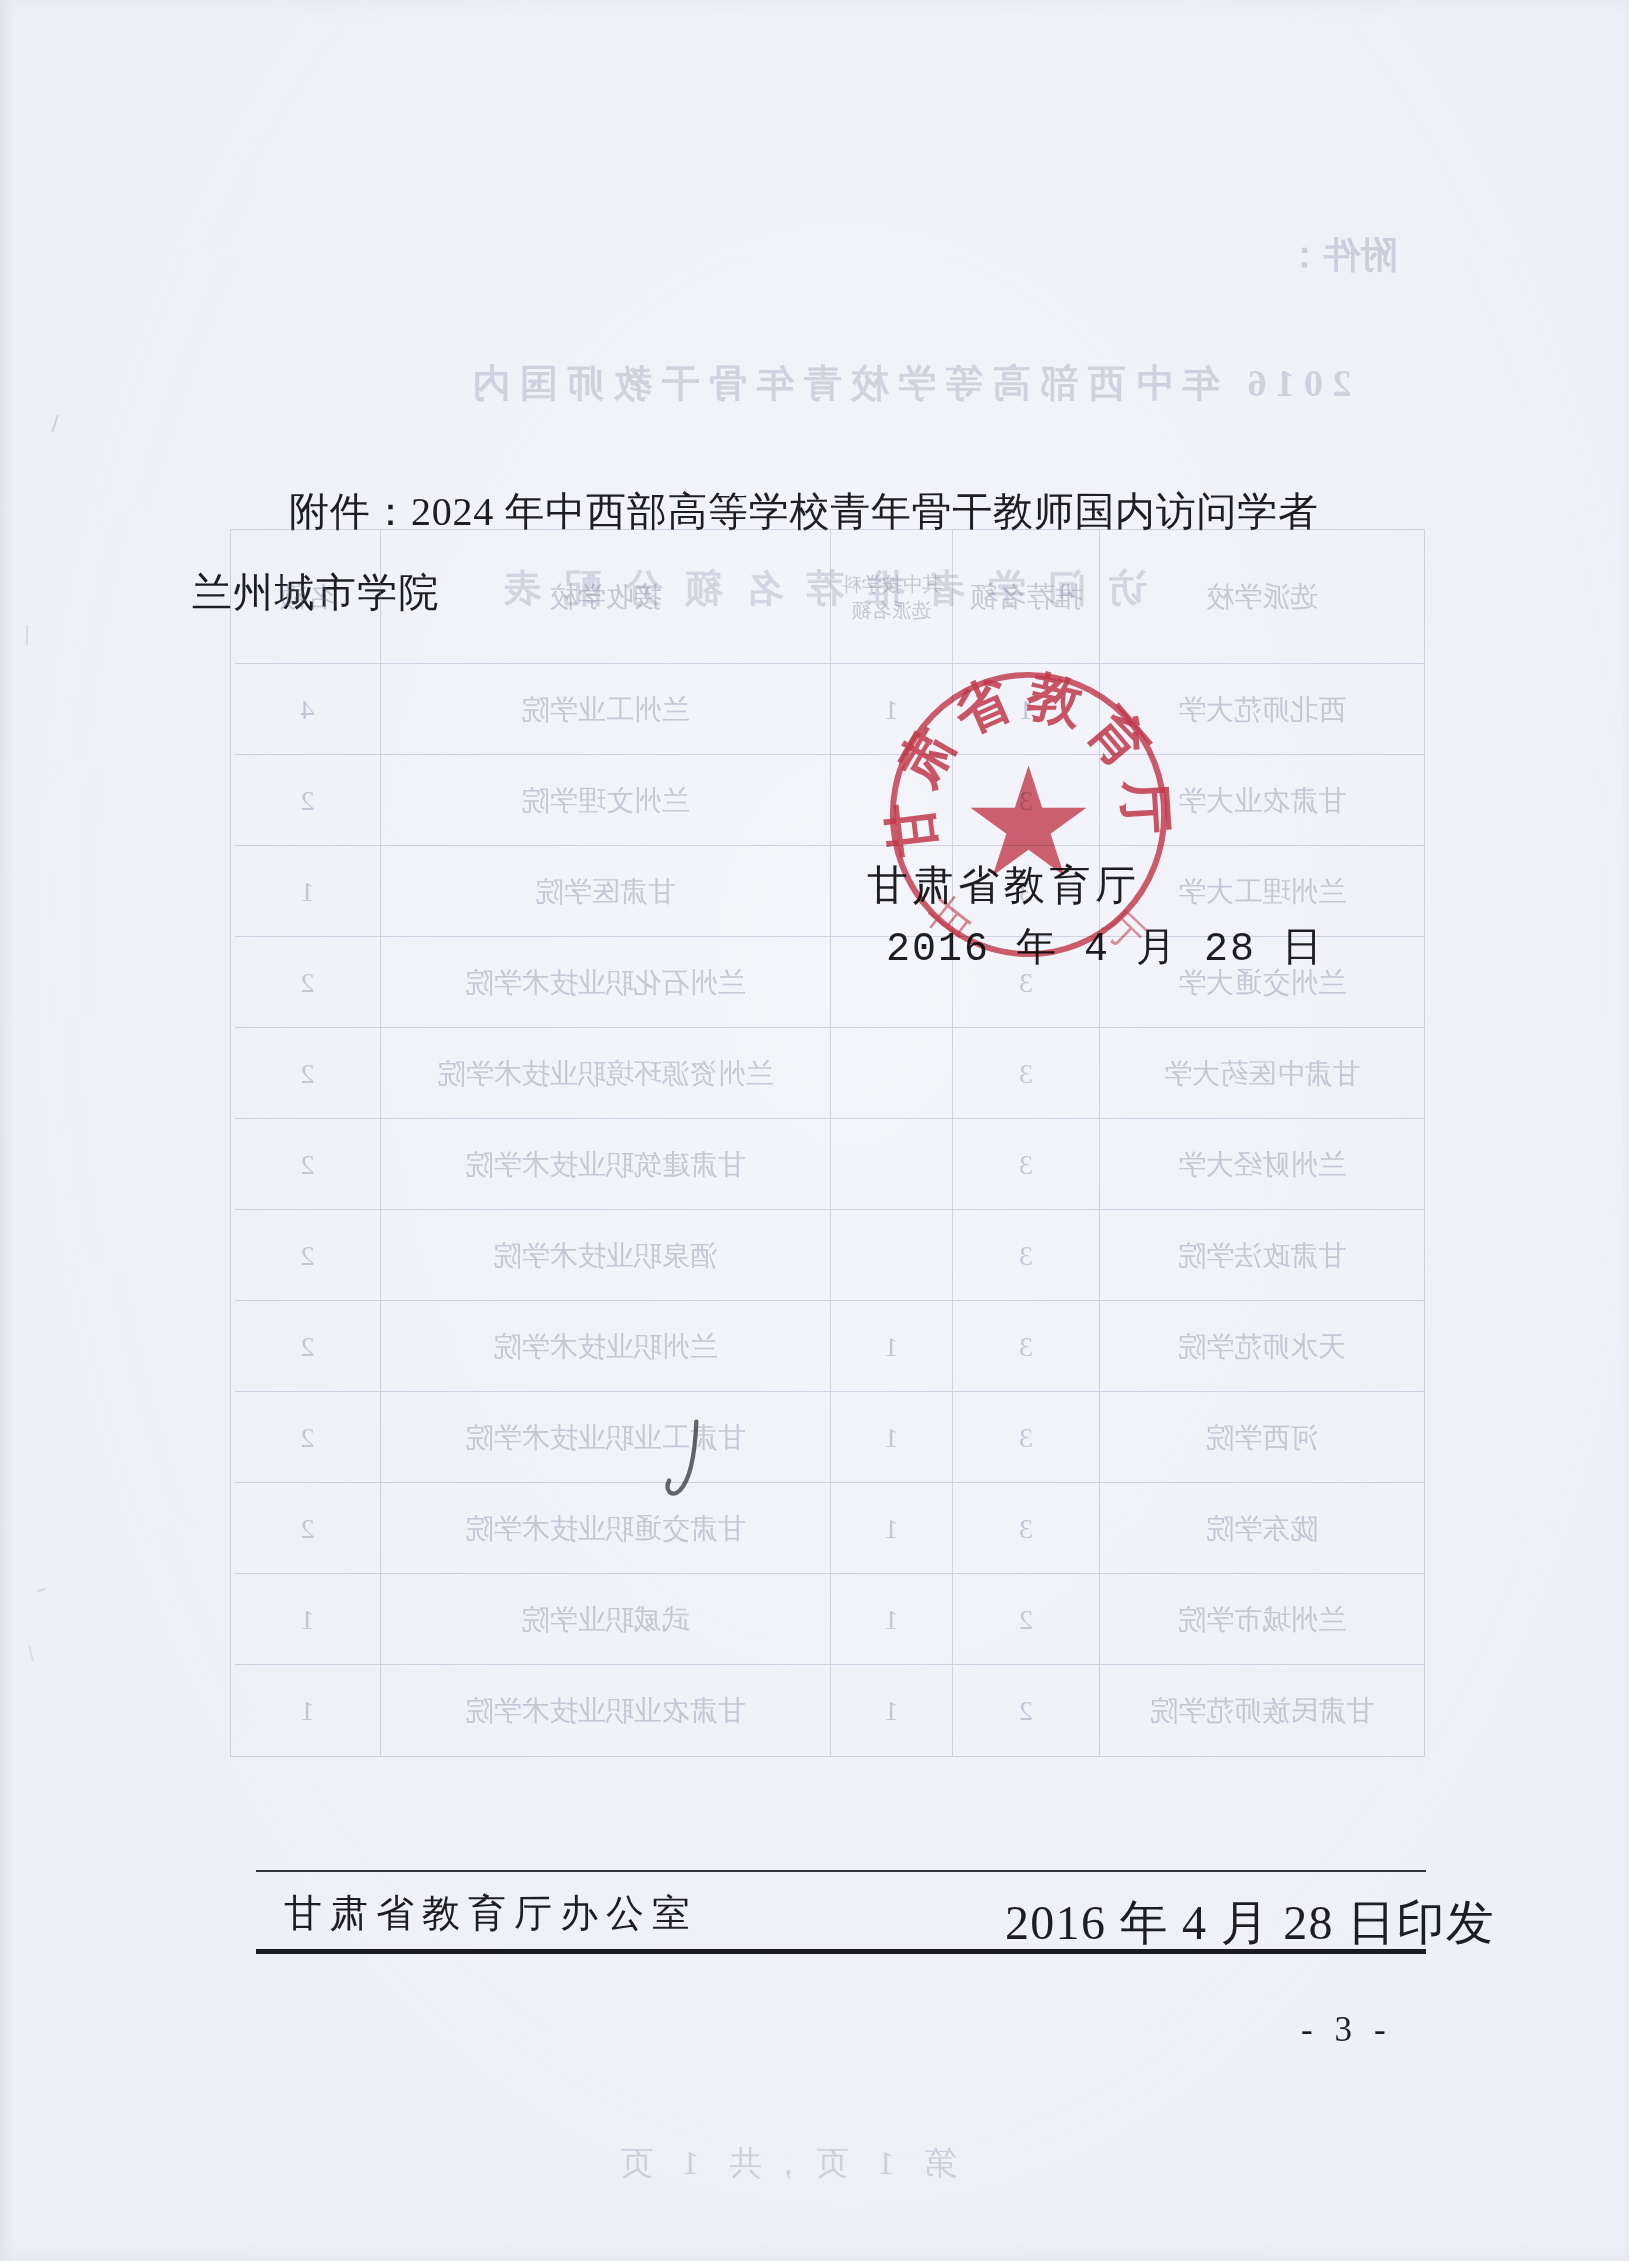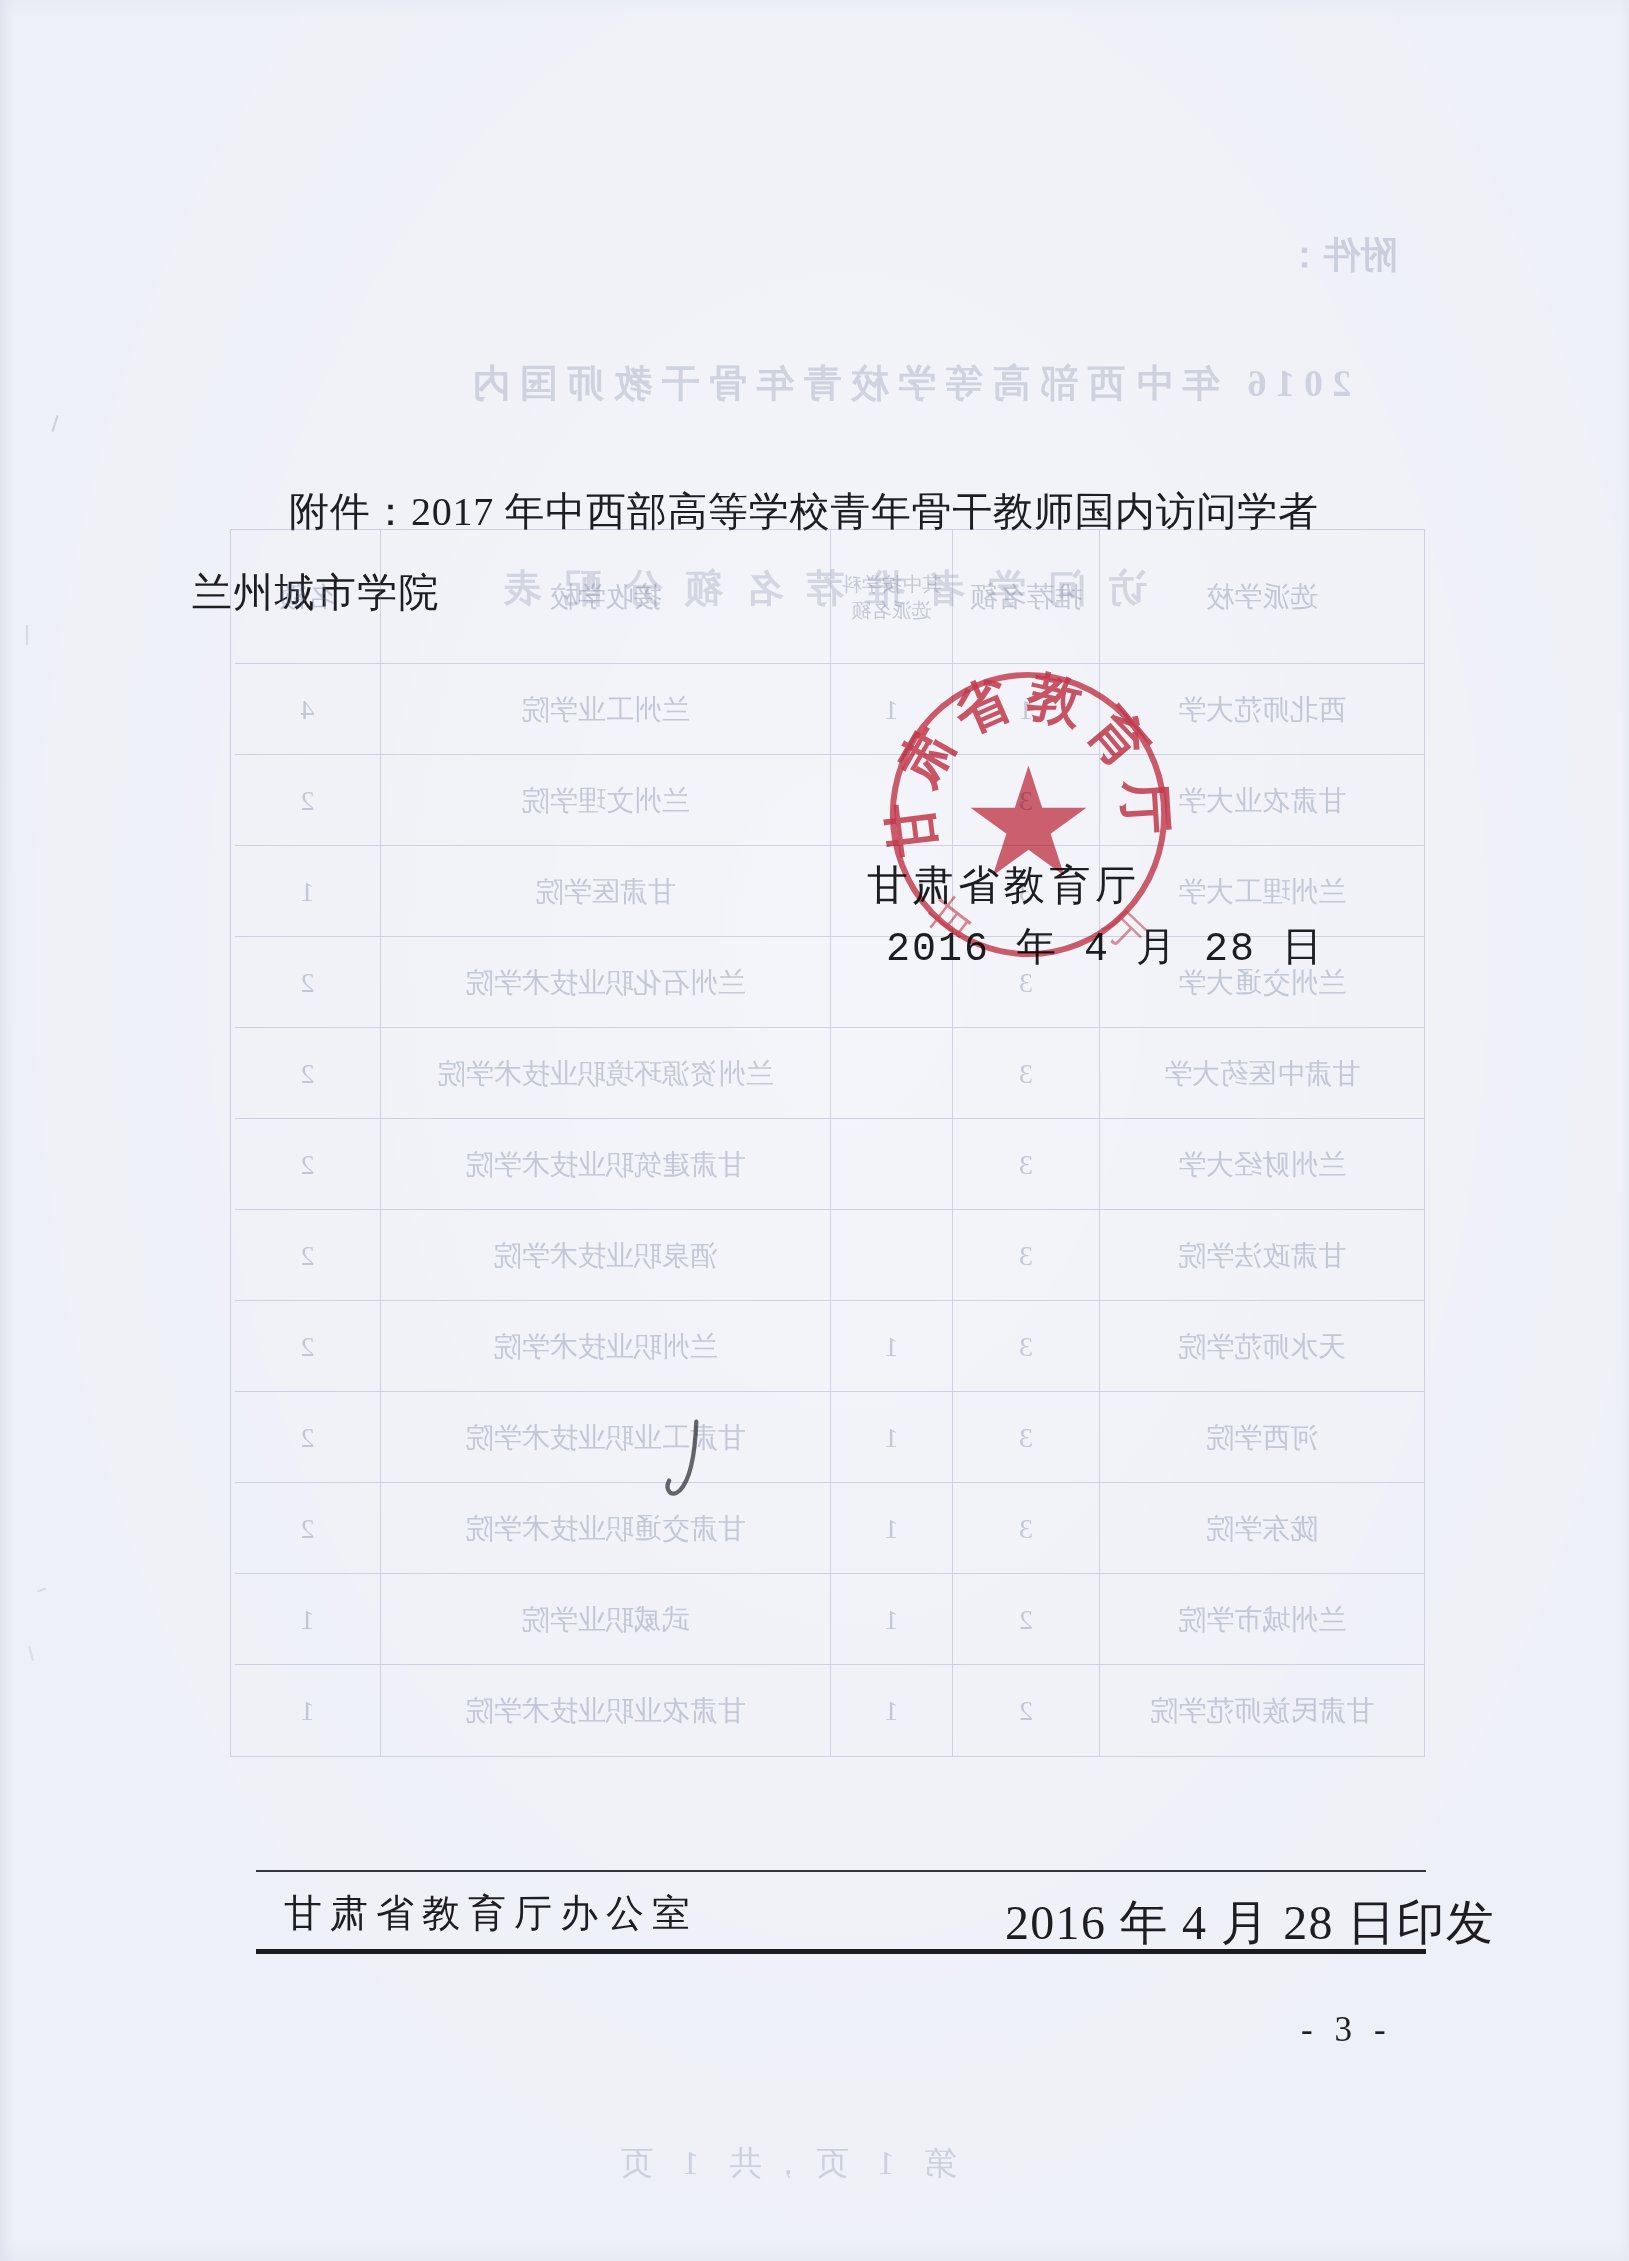--- a/index.html
+++ b/index.html
@@ -163,21 +163,21 @@
           <div class="btc" style="height: 91px;">甘肃民族师范学院</div>
           <div class="btc" style="height: 91px;">2</div>
           <div class="btc" style="height: 91px;">1</div>
           <div class="btc" style="height: 91px;">甘肃农业职业技术学院</div>
           <div class="btc" style="height: 91px;">1</div>
         </div>
       </div>
     <div class="bt bt-footer">第 1 页，共 1 页</div>
   </div>
 
-  <div class="t line3">附件：2017 年中西部高等学校青年骨干教师国内访问学者</div>
+  <div class="t line3">附件：2024 年中西部高等学校青年骨干教师国内访问学者</div>
   <div class="t line4">兰州城市学院</div>
 
   <div class="t sig-org">甘肃省教育厅</div>
   <div class="t sig-date">2016 年 4 月 28 日</div>
 
   <svg class="seal" viewBox="0 0 470 470" xmlns="http://www.w3.org/2000/svg">
     <ellipse cx="235" cy="232" rx="205" ry="211" fill="none" stroke="#c62a3c" stroke-width="9" opacity="0.82"></ellipse>
     <path id="sealArc" d="M 99 295 A 150 150 0 1 1 371 295" fill="none"></path>
     <text font-size="82" fill="#c62a3c" opacity="0.85" font-family="Liberation Serif, serif" font-weight="bold">
       <textPath href="#sealArc" startOffset="6" textLength="562" lengthAdjust="spacing">甘肃省教育厅</textPath>

